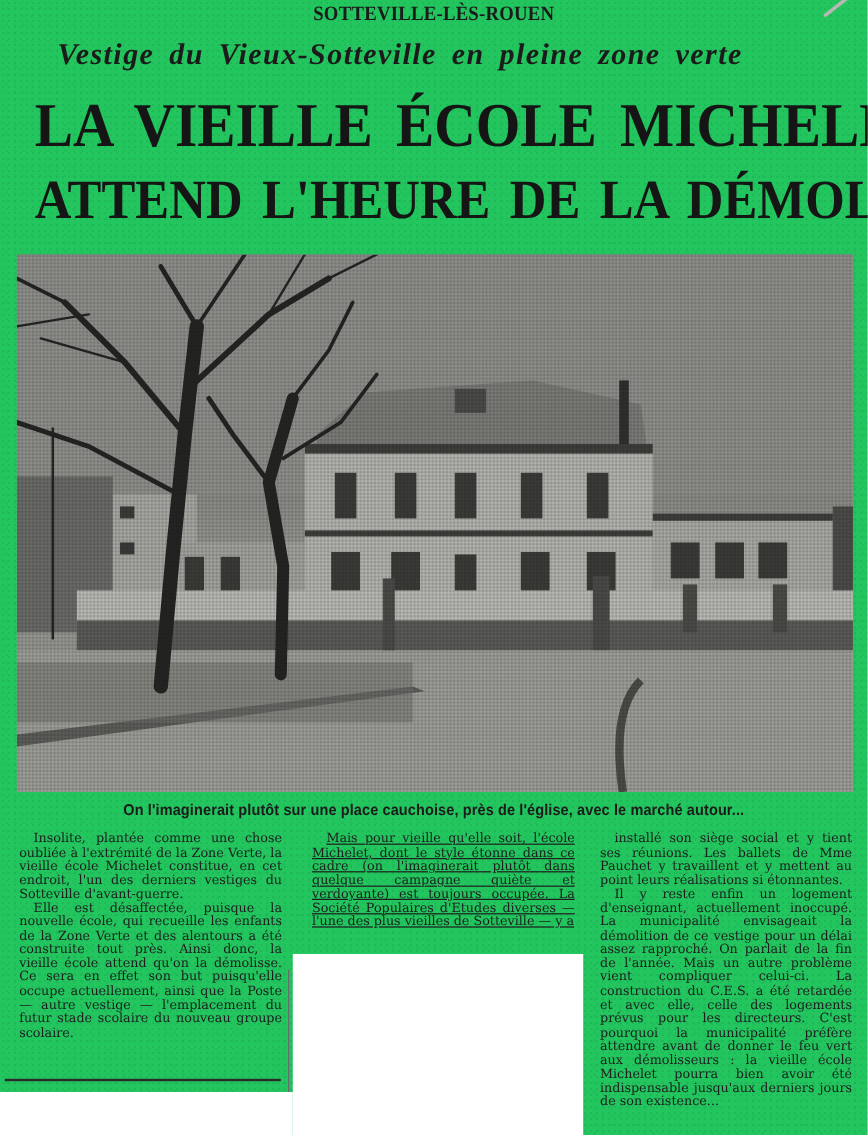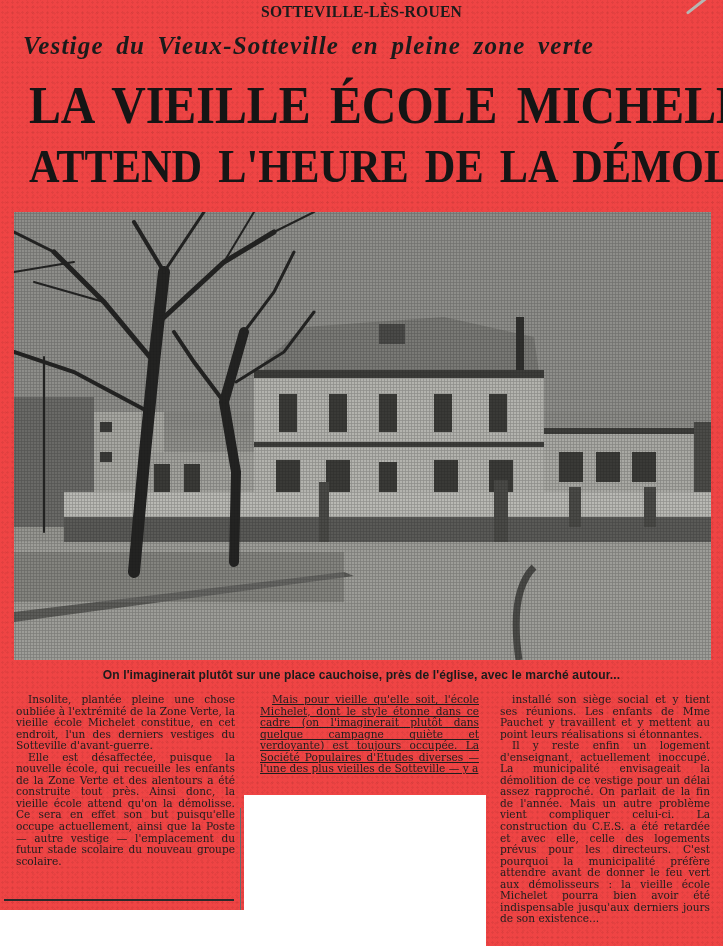--- a/index.html
+++ b/index.html
@@ -4,44 +4,44 @@
 <style>
   html, body { margin: 0; padding: 0; }
   body {
     width: 723px; height: 946px; position: relative; overflow: hidden;
     background: #ffffff;
     font-family: "DejaVu Serif", serif;
     color: #1b1b1b;
   }
   .clip {
     position: absolute; left: 0; top: 0; width: 723px; height: 946px;
-    background: #ef4444;
+    background: #22c55e;
   }
   .grain {
     position: absolute; inset: 0;
     background-image:
       radial-gradient(rgba(0,0,0,0.06) 1px, transparent 1.2px),
       radial-gradient(rgba(0,0,0,0.04) 1px, transparent 1.2px);
     background-size: 5px 5px, 7px 7px;
     background-position: 0 0, 2px 3px;
     pointer-events: none;
   }
   .pencil-mark {
     position: absolute; left: 684px; top: 4px; width: 26px; height: 3px;
     background: #b7b7b3; transform: rotate(-38deg); border-radius: 2px;
   }
   .kicker {
     position: absolute; left: 0; top: 2px; width: 723px; text-align: center;
     font-family: "Liberation Serif", serif; font-weight: bold;
     font-size: 17px; letter-spacing: 0.2px; transform: scaleX(0.92);
   }
   .subtitle {
-    position: absolute; left: 0; top: 32px; width: 594px; text-align: right;
+    position: absolute; left: 0; top: 32px; width: 594px; text-align: left;
     font-family: "Liberation Serif", serif; font-weight: bold; font-style: italic;
-    font-size: 25px; letter-spacing: 1.2px; word-spacing: 5px;
+    font-size: 25px; letter-spacing: 1.2px; word-spacing: 5px; padding-left: 48px;
   }
   .headline {
     position: absolute; left: 0; width: 723px; text-align: center;
     font-family: "Liberation Serif", serif; font-weight: bold;
     color: #151515; white-space: nowrap;
   }
   .headline.h1 { top: 76px; font-size: 52px; transform: scaleX(0.92); letter-spacing: 0px; word-spacing: 8px; }
   .headline.h2 { top: 140px; font-size: 46px; transform: scaleX(0.92); word-spacing: 6px; }
 
   .photo {
@@ -180,28 +180,28 @@
         <path d="M222,170 L270,140 L300,100" stroke-width="3"></path>
         <path d="M30,145 L30,320" stroke-width="2"></path>
       </g>
     </svg>
     <div class="halftone"></div>
   </div>
 
   <div class="caption">On l'imaginerait plutôt sur une place cauchoise, près de l'église, avec le marché autour...</div>
 
   <div class="col col1">
-    <p>Insolite, plantée pleine une chose oubliée à l'extrémité de la Zone Verte, la vieille école Michelet constitue, en cet endroit, l'un des derniers vestiges du Sotteville d'avant-guerre.</p>
+    <p>Insolite, plantée comme une chose oubliée à l'extrémité de la Zone Verte, la vieille école Michelet constitue, en cet endroit, l'un des derniers vestiges du Sotteville d'avant-guerre.</p>
     <p>Elle est désaffectée, puisque la nouvelle école, qui recueille les enfants de la Zone Verte et des alentours a été construite tout près. Ainsi donc, la vieille école attend qu'on la démolisse. Ce sera en effet son but puisqu'elle occupe actuellement, ainsi que la Poste — autre vestige — l'emplacement du futur stade scolaire du nouveau groupe scolaire.</p>
   </div>
   <div class="col col2">
     <p>Mais pour vieille qu'elle soit, l'école Michelet, dont le style étonne dans ce cadre (on l'imaginerait plutôt dans quelque campagne quiète et verdoyante) est toujours occupée. La Société Populaires d'Etudes diverses — l'une des plus vieilles de Sotteville — y a</p>
   </div>
   <div class="col col3">
-    <p>installé son siège social et y tient ses réunions. Les enfants de Mme Pauchet y travaillent et y mettent au point leurs réalisations si étonnantes.</p>
+    <p>installé son siège social et y tient ses réunions. Les ballets de Mme Pauchet y travaillent et y mettent au point leurs réalisations si étonnantes.</p>
     <p>Il y reste enfin un logement d'enseignant, actuellement inoccupé. La municipalité envisageait la démolition de ce vestige pour un délai assez rapproché. On parlait de la fin de l'année. Mais un autre problème vient compliquer celui-ci. La construction du C.E.S. a été retardée et avec elle, celle des logements prévus pour les directeurs. C'est pourquoi la municipalité préfère attendre avant de donner le feu vert aux démolisseurs : la vieille école Michelet pourra bien avoir été indispensable jusqu'aux derniers jours de son existence...</p>
   </div>
 
   <div class="col1-rule-v"></div>
   <div class="col1-rule-h"></div>
   <div class="cutout-mid"></div>
   <div class="cutout-left"></div>
 </div>
 
 </body></html>

